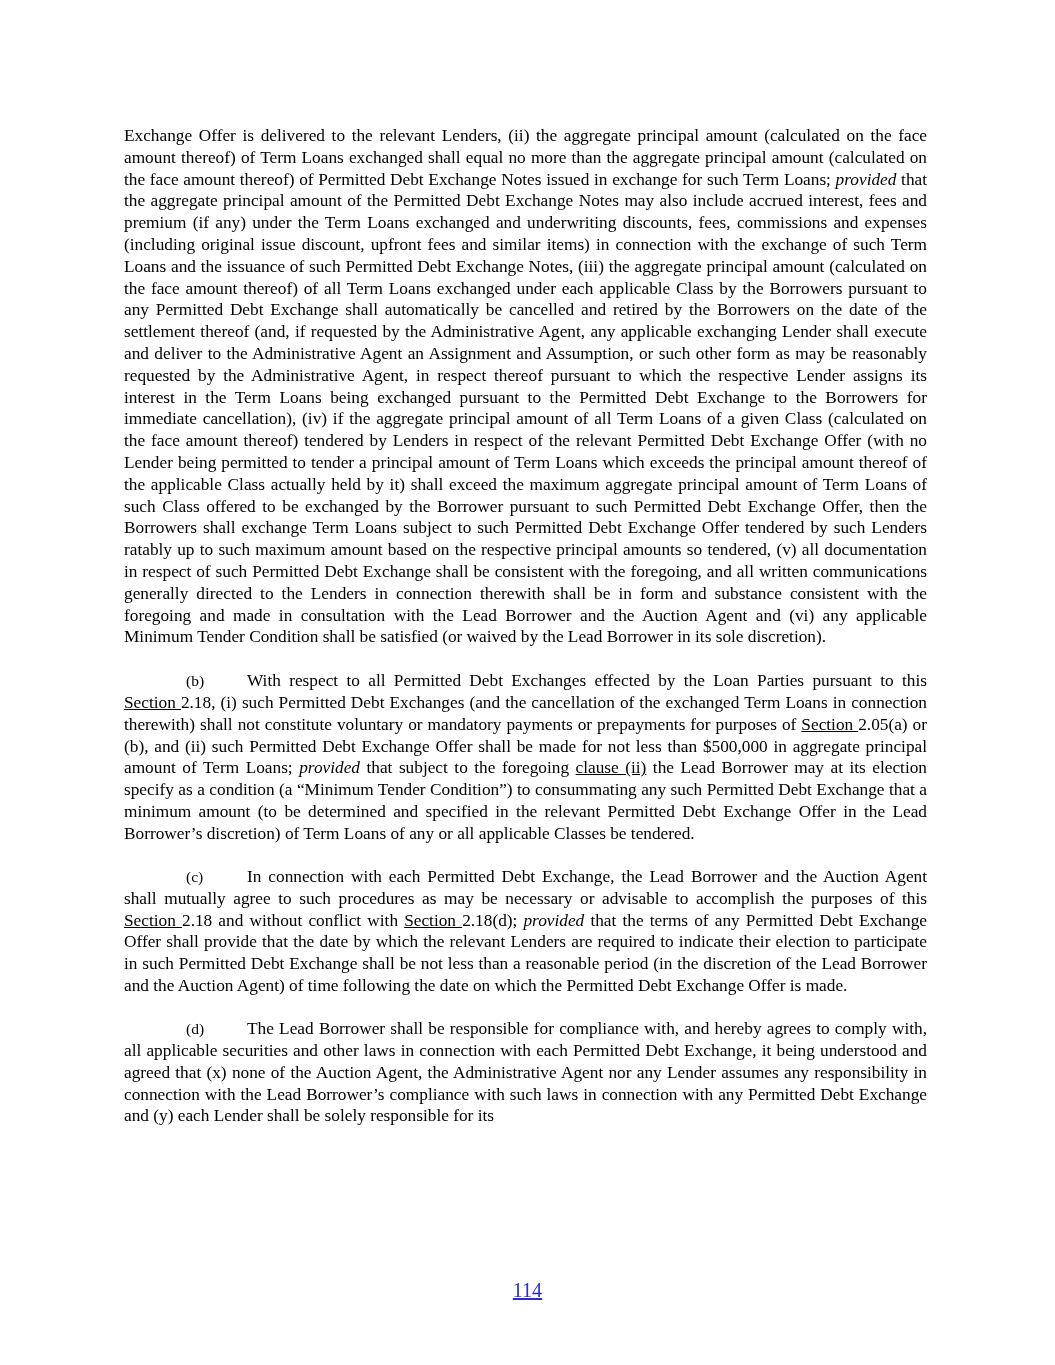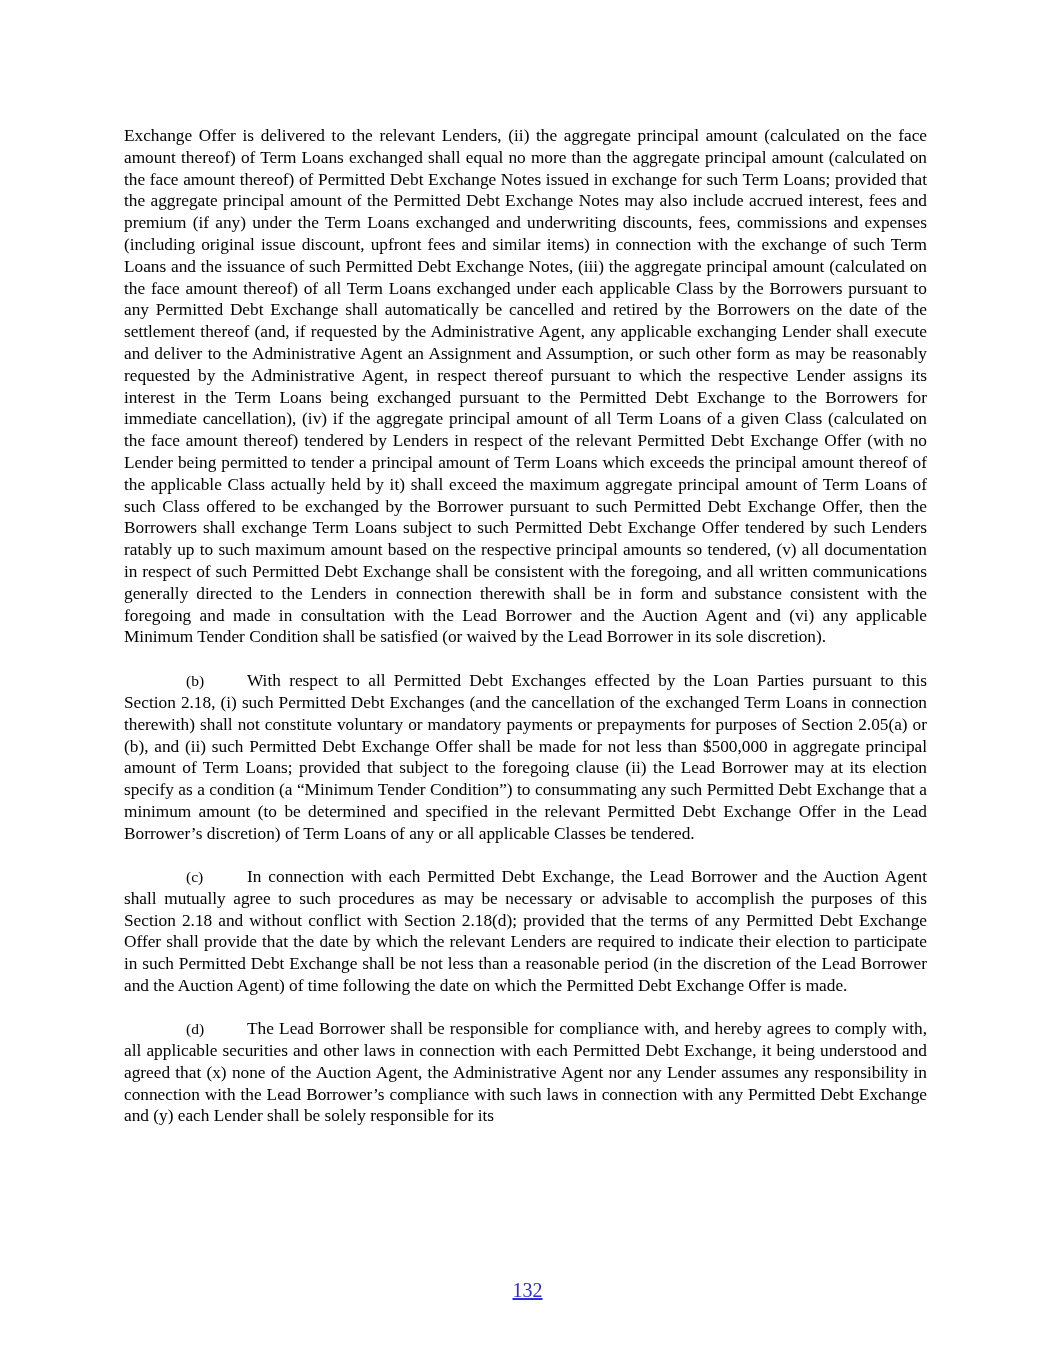--- a/index.html
+++ b/index.html
@@ -29,22 +29,22 @@
   }
   .para.first {
     margin-bottom: 22px;
   }
   .para-label {
     display: inline-block;
     width: 61px;
     margin-left: 62px;
     font-size: 15.5px;
   }
-  .u { }
-  .i { }
+  .u { text-decoration: underline; }
+  .i { font-style: italic; }
   .b { font-weight: normal; }
   .page-number {
     position: absolute;
     left: 0;
     width: 1055px;
     top: 1279px;
     text-align: center;
     font-size: 20px;
     font-family: "Liberation Serif", "DejaVu Serif", serif;
   }
@@ -62,14 +62,14 @@
 
   <p class="para"><span class="para-label">(b)</span><span>With respect to all Permitted Debt Exchanges effected by the Loan Parties pursuant to this </span><span class="u">Section&nbsp;</span><span>2.18, (i) such Permitted Debt Exchanges (and the cancellation of the exchanged Term Loans in connection therewith) shall not constitute voluntary or mandatory payments or prepayments for purposes of </span><span class="u">Section&nbsp;</span><span>2.05(a) or (b), and (ii) such Permitted Debt Exchange Offer shall be made for not less than $500,000 in aggregate principal amount of Term Loans; </span><span class="i">provided</span><span> that subject to the foregoing </span><span class="u">clause&nbsp;(ii)</span><span> the Lead Borrower may at its election specify as a condition (a “</span><span class="b">Minimum Tender Condition</span><span>”) to consummating any such Permitted Debt Exchange that a minimum amount (to be determined and specified in the relevant Permitted Debt Exchange Offer in the Lead Borrower’s discretion) of Term Loans of any or all applicable Classes be tendered.</span></p>
 
   <p class="para"><span class="para-label">(c)</span><span>In connection with each Permitted Debt Exchange, the Lead Borrower and the Auction Agent shall mutually agree to such procedures as may be necessary or advisable to accomplish the purposes of this </span><span class="u">Section&nbsp;</span><span>2.18 and without conflict with </span><span class="u">Section&nbsp;</span><span>2.18(d); </span><span class="i">provided</span><span> that the terms of any Permitted Debt Exchange Offer shall provide that the date by which the relevant Lenders are required to indicate their election to participate in such Permitted Debt Exchange shall be not less than a reasonable period (in the discretion of the Lead Borrower and the Auction Agent) of time following the date on which the Permitted Debt Exchange Offer is made.</span></p>
 
   <p class="para"><span class="para-label">(d)</span><span>The Lead Borrower shall be responsible for compliance with, and hereby agrees to comply with, all applicable securities and other laws in connection with each Permitted Debt Exchange, it being understood and agreed that (x)&nbsp;none of the Auction Agent, the Administrative Agent nor any Lender assumes any responsibility in connection with the Lead Borrower’s compliance with such laws in connection with any Permitted Debt Exchange and (y)&nbsp;each Lender shall be solely responsible for its</span></p>
 
 </div>
 
 <div class="page-number">
-  <a>132</a>
+  <a>114</a>
 </div>
 
 </body></html>

